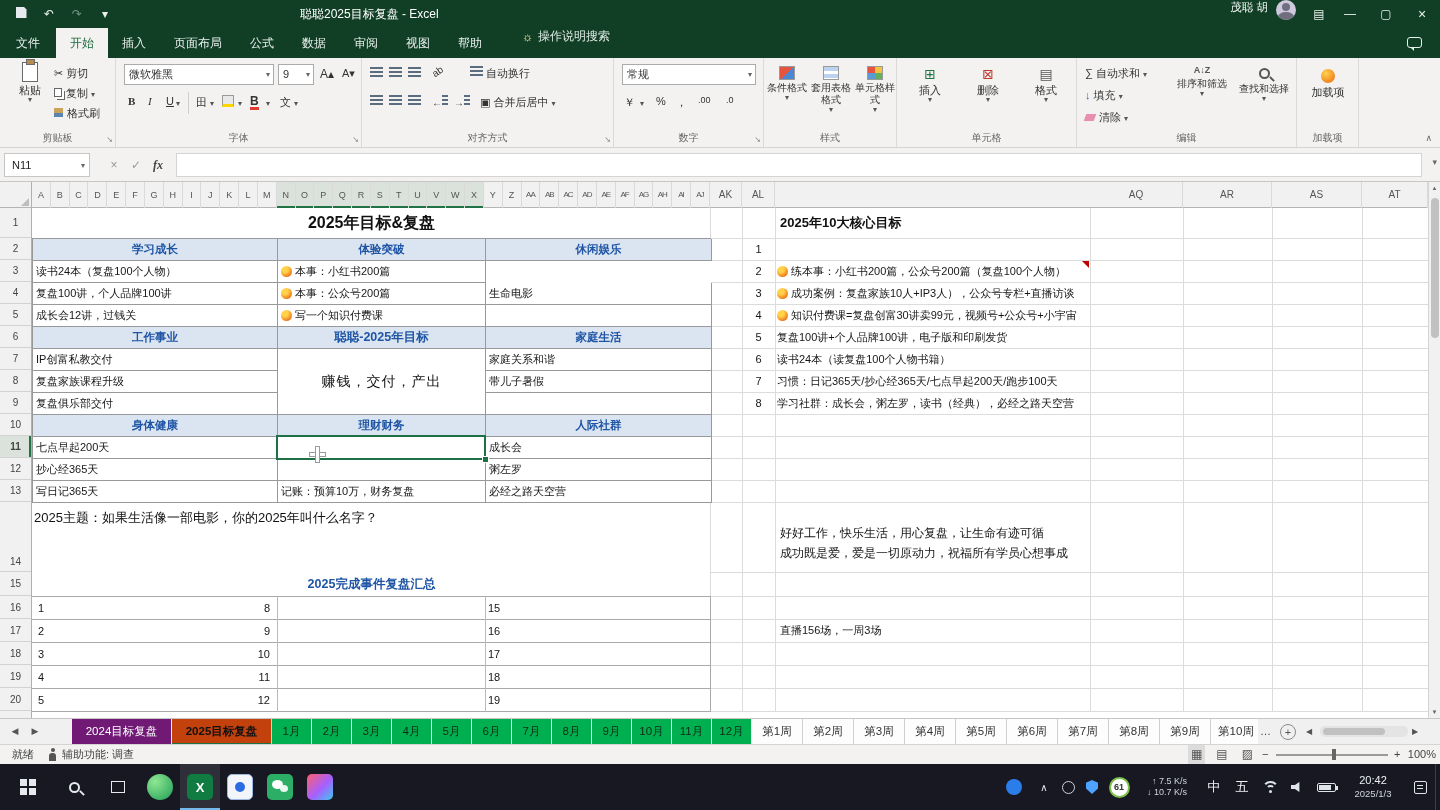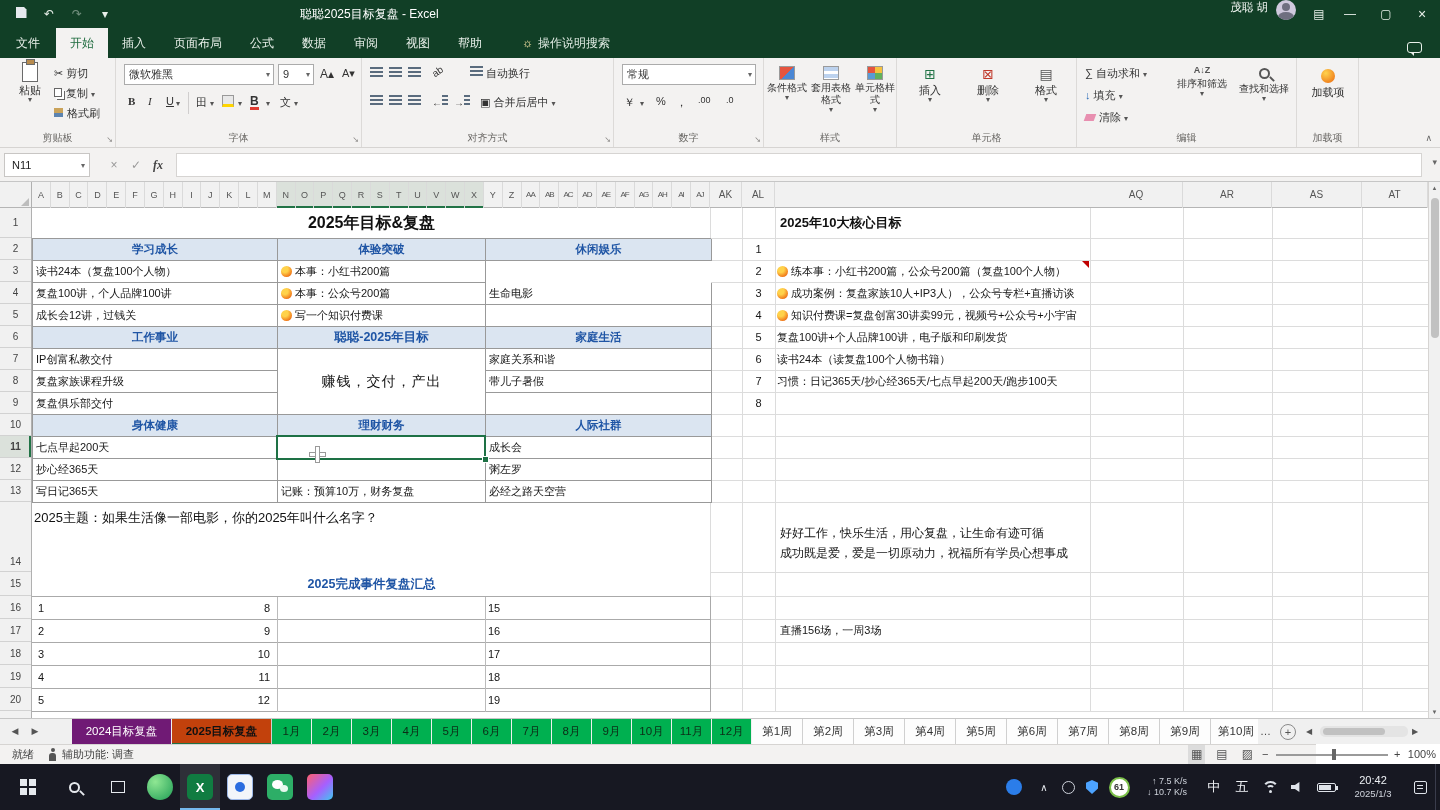--- a/index.html
+++ b/index.html
@@ -16,21 +16,21 @@
 .tb-title{position:absolute;left:300px;right:300px;top:0;text-align:left;line-height:28px;font-size:12px;color:#fff;white-space:nowrap}
 .tb-right{position:absolute;right:0;top:0;height:28px;display:flex;align-items:flex-start}
 .tb-user{font-size:11.5px;margin-right:8px;color:#eef3ef}
 .avatar{position:relative;width:20px;height:20px;border-radius:50%;background:#cfc9dd;overflow:hidden;margin-right:10px}
 .p-head{position:absolute;left:6px;top:3px;width:8px;height:8px;border-radius:50%;background:#6f6f80}
 .p-body{position:absolute;left:2px;top:12px;width:16px;height:10px;border-radius:50% 50% 0 0;background:#6f6f80}
 .wc{min-width:36px}
 .wc.close{font-size:14px}
 
 
-.ribbontabs{position:absolute;left:0;top:28px;width:1440px;height:30px;background:#113f26;display:flex;align-items:center;z-index:10}
+.ribbontabs{position:absolute;left:0;top:28px;width:1440px;height:30px;background:#113f26;display:flex;align-items:flex-start;z-index:10}
 .rtab{display:inline-block;padding:0 14px;line-height:30px;font-size:12px;color:#e9f0ea;white-space:nowrap}
 .rtab.file{padding:0 16px}
 .rtabs-wrap{display:contents}
 .rtabs-wrap .rtab:nth-child(1){background:#f3f2f1;color:#1e6b3e}
 .rsearch{display:flex;align-items:center;margin-left:26px;font-size:12px;color:#dfeae2;gap:5px}
 .bulb{font-style:normal;font-size:12px;color:#ffe9a8}
 .rspacer{flex:1}
 .bubble{position:relative;display:inline-block;width:15px;height:11px;border:1.5px solid #e9f0ea;border-radius:3px;margin:9px 18px 0 0}
 .bubble::after{content:"";position:absolute;left:2px;bottom:-4px;width:0;height:0;border-left:4px solid transparent;border-top:4px solid #e9f0ea}
 
@@ -149,21 +149,21 @@
 .stab.green{width:40px;background:#00b050;color:#0c2b16;border-right-color:#f0f0f0}
 .stab.week{width:51px;background:#fdfdfd;color:#333}
 .tab-ellipsis{position:absolute;left:1260px;top:0;line-height:25px;font-size:11px;color:#444}
 .newsheet{position:absolute;left:1280px;top:5px;width:16px;height:16px;border:1px solid #8a8a8a;border-radius:50%;line-height:14px;text-align:center;font-size:11px;color:#555}
 .hs-left{position:absolute;left:1306px;top:0;line-height:25px;font-size:8px;color:#555}
 .hs-right{position:absolute;left:1412px;top:0;line-height:25px;font-size:8px;color:#555}
 .hs-track{position:absolute;left:1320px;top:7px;width:88px;height:11px;background:#e4e4e4;border-radius:5px}
 .hs-thumb{position:absolute;left:3px;top:2px;width:62px;height:7px;background:#c1c1c1;border-radius:4px}
 
 
-.statusbar{position:absolute;left:0;top:744px;width:1316px;height:20px;background:#f3f2f1;border-top:1px solid #d6d4d2;z-index:8;font-size:11px;color:#444}
+.statusbar{position:absolute;left:0;top:744px;width:1440px;height:20px;background:#f3f2f1;border-top:1px solid #d6d4d2;z-index:8;font-size:11px;color:#444}
 .st-ready{position:absolute;left:12px;line-height:19px}
 .st-acc{position:absolute;left:48px;line-height:19px;display:flex;align-items:center}
 .acc-ico{display:inline-block;width:9px;height:13px;position:relative;margin-right:5px}
 .acc-ico::before{content:"";position:absolute;left:2.5px;top:0;width:4px;height:4px;border-radius:50%;background:#555}
 .acc-ico::after{content:"";position:absolute;left:1px;top:5px;width:7px;height:8px;border-radius:3px 3px 0 0;background:#555}
 .vicons{position:absolute;left:1188px;top:0;display:flex;gap:8px;line-height:19px;font-size:12px;color:#555}
 .vicons .vi.on{background:#dcdcdc}
 .vi{padding:0 3px}
 .zoom-minus{position:absolute;left:1262px;line-height:19px;color:#444}
 .zoom-track{position:absolute;left:1276px;top:9px;width:112px;height:2px;background:#9a9a9a}
@@ -519,20 +519,21 @@
       <span class="aln">7</span>
       <span class="aln">8</span>
     </div>
 
   <div class="ritem" style="top:260px"><i class="goal-ico"></i><span>练本事：小红书200篇，公众号200篇（复盘100个人物）</span></div>
   <div class="ritem" style="top:282px"><i class="goal-ico"></i><span>成功案例：复盘家族10人+IP3人），公众号专栏+直播访谈</span></div>
   <div class="ritem" style="top:304px"><i class="goal-ico"></i><span>知识付费课=复盘创富30讲卖99元，视频号+公众号+小宇宙</span></div>
   <div class="ritem" style="top:326px"><span>复盘100讲+个人品牌100讲，电子版和印刷发货</span></div>
   <div class="ritem" style="top:348px"><span>读书24本（读复盘100个人物书籍）</span></div>
   <div class="ritem" style="top:370px"><span>习惯：日记365天/抄心经365天/七点早起200天/跑步100天</span></div>
+  <div class="ritem" style="top:392px"><span>学习社群：成长会，粥左罗，读书（经典），必经之路天空营</span></div>
   <div class="notetri"></div>
 
   <div class="themeline">2025主题：如果生活像一部电影，你的2025年叫什么名字？</div>
   <div class="notes">
     <div>好好工作，快乐生活，用心复盘，让生命有迹可循</div>
     <div>成功既是爱，爱是一切原动力，祝福所有学员心想事成</div>
   </div>
   <div class="livenote">直播156场，一周3场</div>
 
   <div class="sumtitle">2025完成事件复盘汇总</div>

